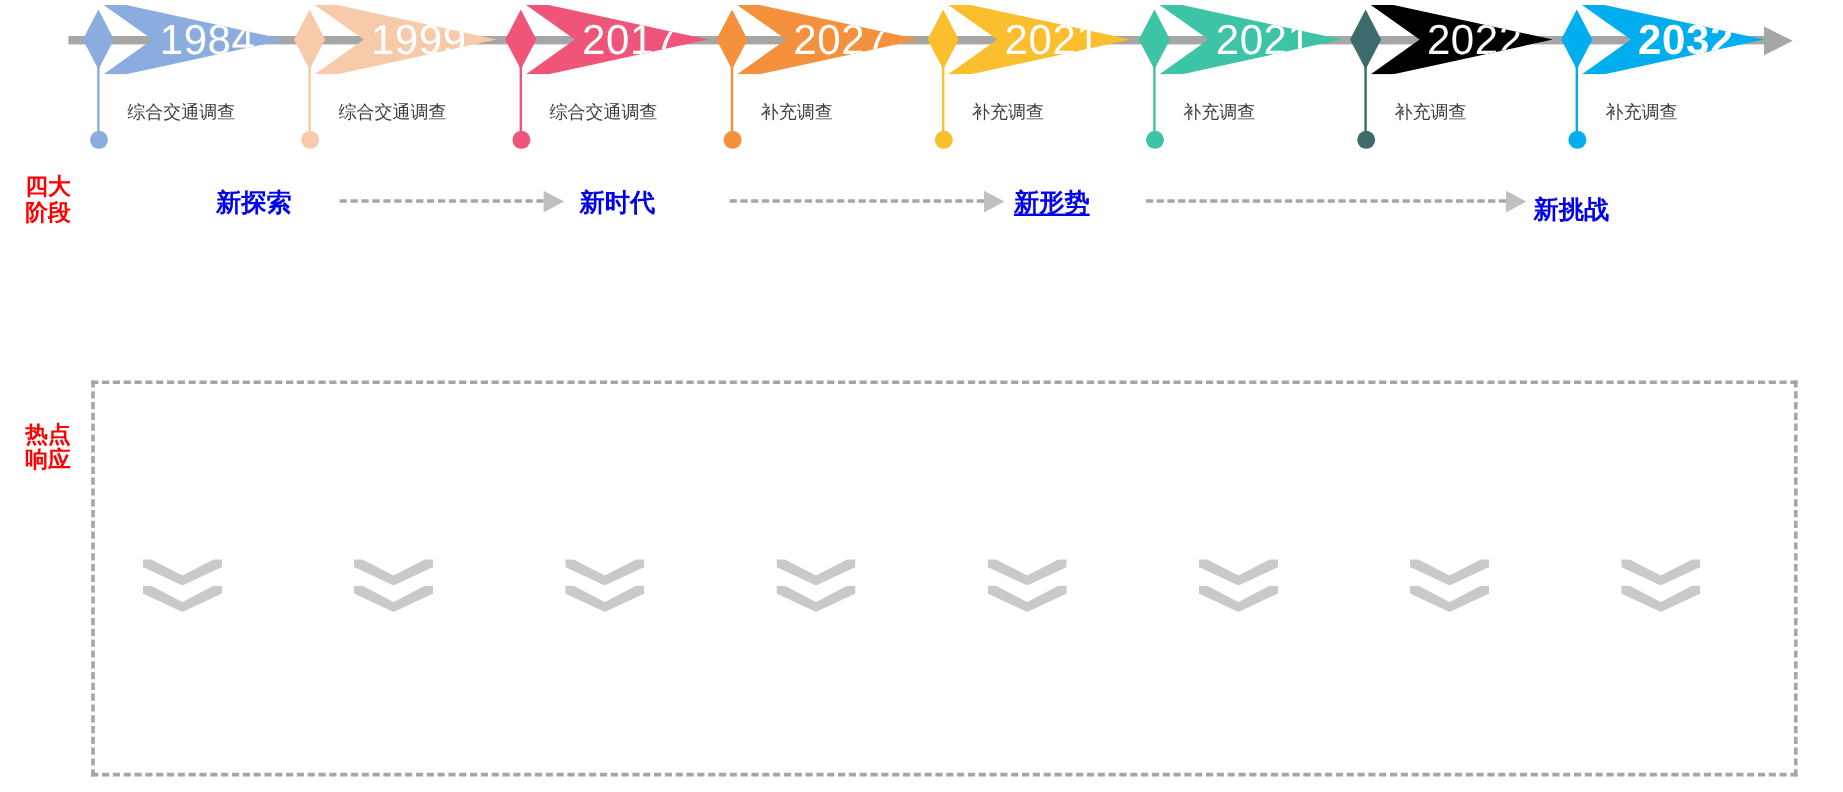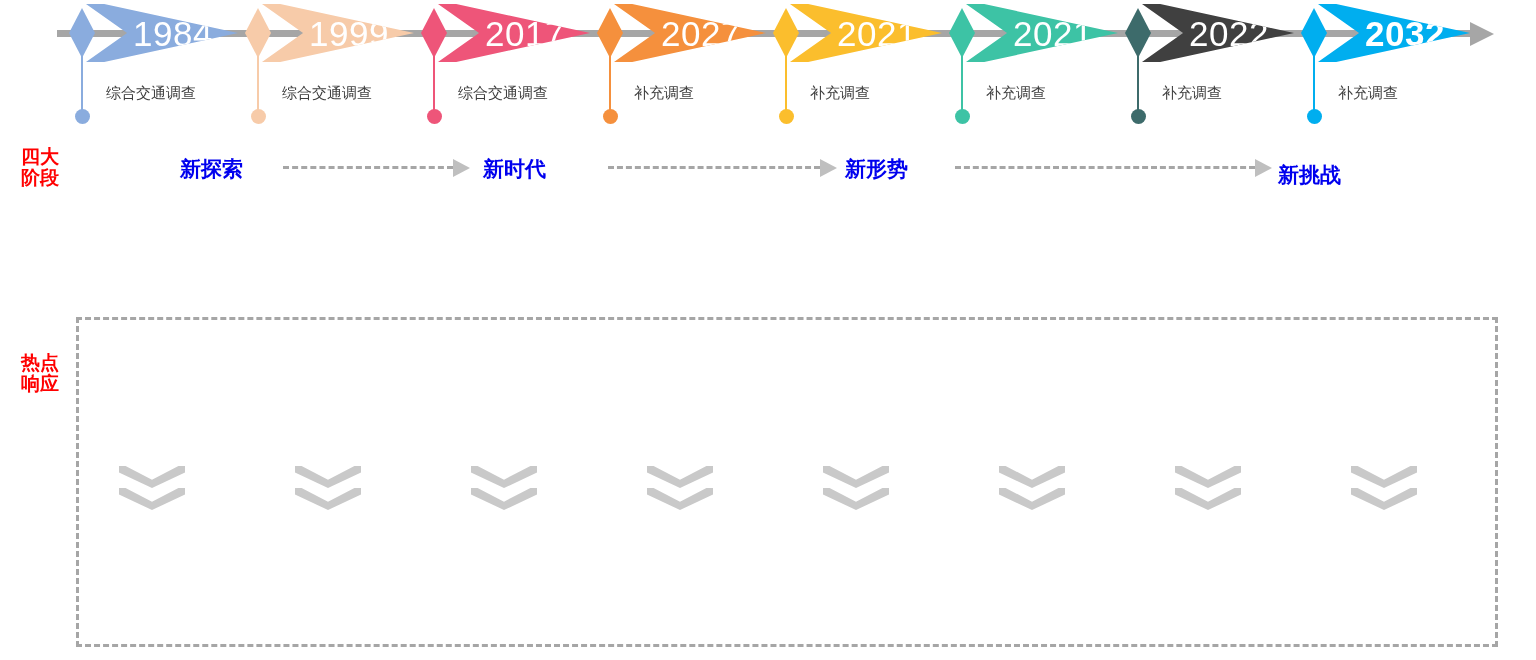--- a/index.html
+++ b/index.html
@@ -223,21 +223,21 @@
         <div class="milestone" style="left: 0px;">
           <div class="banner" style="left: 966px; width: 152px; background: rgb(61, 195, 165);">
             <span class="banner-year">2021</span>
           </div>
           <div class="diamond" style="left: 949px; background: rgb(61, 195, 165);"></div>
           <div class="stem" style="left: 961px; background: rgb(61, 195, 165);"></div>
           <div class="dot" style="left: 955px; background: rgb(61, 195, 165);"></div>
           <div class="survey-label" style="left: 986px;">补充调查</div>
         </div>
         <div class="milestone" style="left: 0px;">
-          <div class="banner" style="left: 1142px; width: 152px; background: #404040;">
+          <div class="banner" style="left: 1142px; width: 152px; background: #000000;">
             <span class="banner-year">2022</span>
           </div>
           <div class="diamond" style="left: 1125px; background: rgb(61, 107, 107);"></div>
           <div class="stem" style="left: 1137px; background: rgb(61, 107, 107);"></div>
           <div class="dot" style="left: 1131px; background: rgb(61, 107, 107);"></div>
           <div class="survey-label" style="left: 1162px;">补充调查</div>
         </div>
         <div class="milestone" style="left: 0px;">
           <div class="banner" style="left: 1318px; width: 152px; background: rgb(0, 174, 239);">
             <span class="banner-year bold">2032</span>
@@ -290,21 +290,21 @@
         <div class="chev bottom"></div>
       </div>
       <div class="chevron-pair" style="left: 1272px; top: 146px;">
         <div class="chev top"></div>
         <div class="chev bottom"></div>
       </div>
     </div>
 
 <div class="phase-name" style="left: 180px; top: 155px;">新探索</div>
     <div class="phase-name" style="left: 483px; top: 155px;">新时代</div>
-    <div class="phase-name" style="left: 845px; top: 155px;">新形势</div>
+    <div class="phase-name" style="left: 845px; top: 155px; text-decoration: underline;">新形势</div>
     <div class="phase-name" style="left: 1278px; top: 161px;">新挑战</div>
     <div class="phase-connector" style="left: 283px; width: 170px;"></div>
     <div class="phase-connector-head" style="left: 453px;"></div>
     <div class="phase-connector" style="left: 608px; width: 212px;"></div>
     <div class="phase-connector-head" style="left: 820px;"></div>
     <div class="phase-connector" style="left: 955px; width: 300px;"></div>
     <div class="phase-connector-head" style="left: 1255px;"></div>
   </div>
 
 </body></html>

